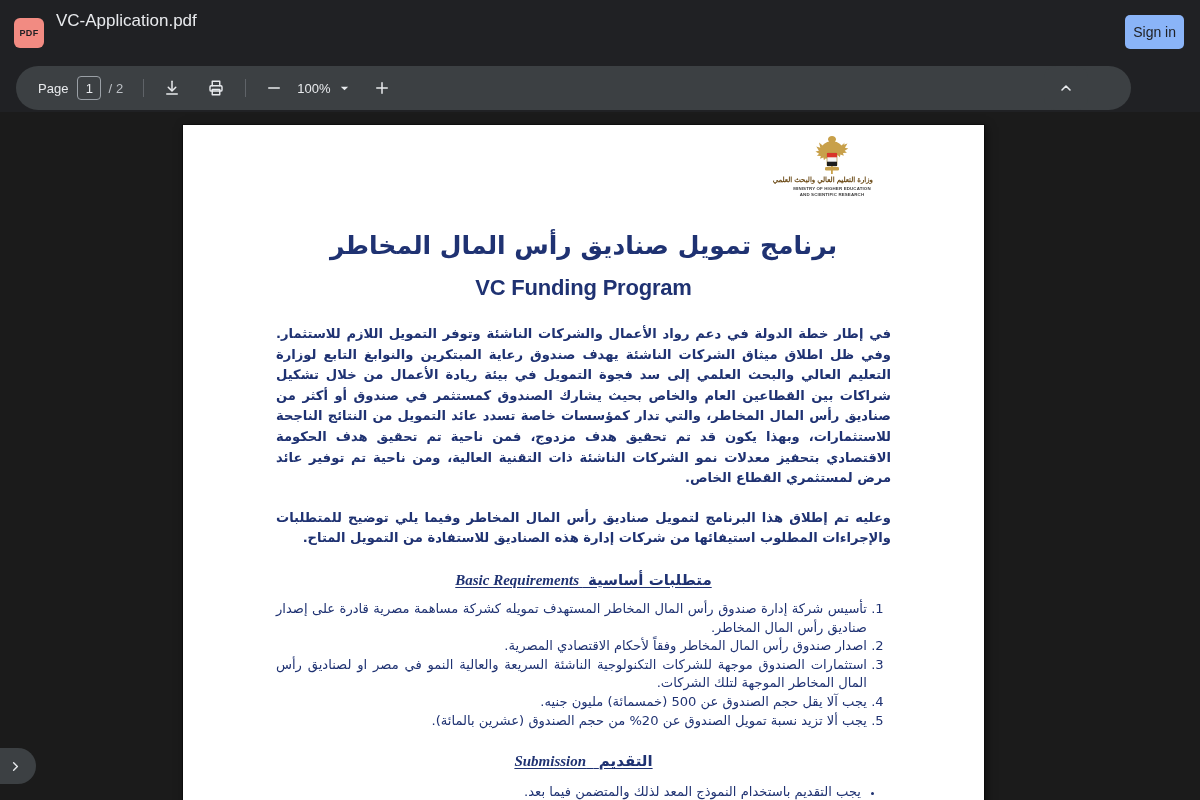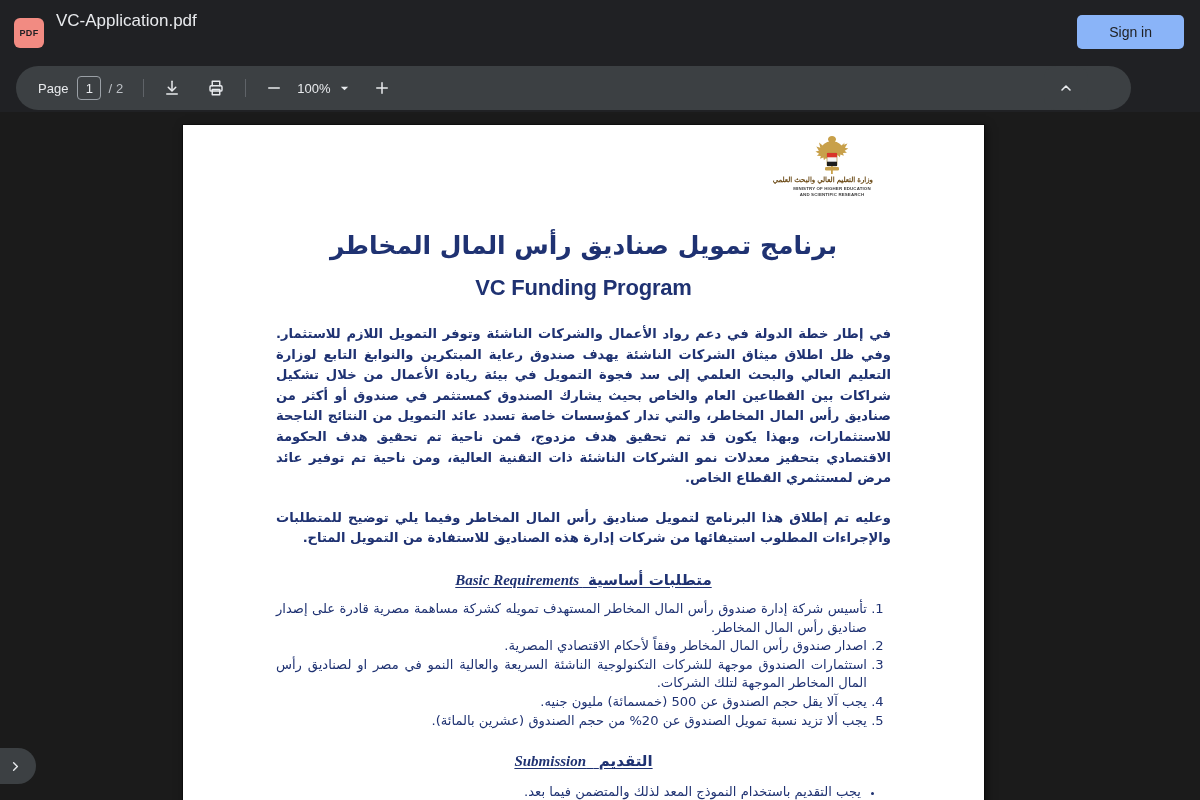--- a/index.html
+++ b/index.html
@@ -39,21 +39,21 @@
     font-size: 13px; color: #bdc1c6;
     padding: 3px 11px 3px 0px; margin-right: 14px;
     cursor: default; white-space: nowrap;
   }
 
   #signin-btn {
     position: absolute; right: 16px; top: 15px;
     background: #8ab4f8; color: #202124;
     border: none; border-radius: 5px;
     font-size: 14px; font-family: "Liberation Sans", sans-serif;
-    padding: 9px 32px; cursor: pointer; text-align: center;
+    padding: 9px 8px; cursor: pointer; text-align: center;
   }
 
   
   #toolbar-row {
     position: absolute; top: 64px; left: 0; width: 1104px; height: 48px;
   }
   #toolbar {
     position: absolute; left: 16px; top: 2px;
     width: 1115px; height: 44px;
     background: #3c4043; border-radius: 22px;

